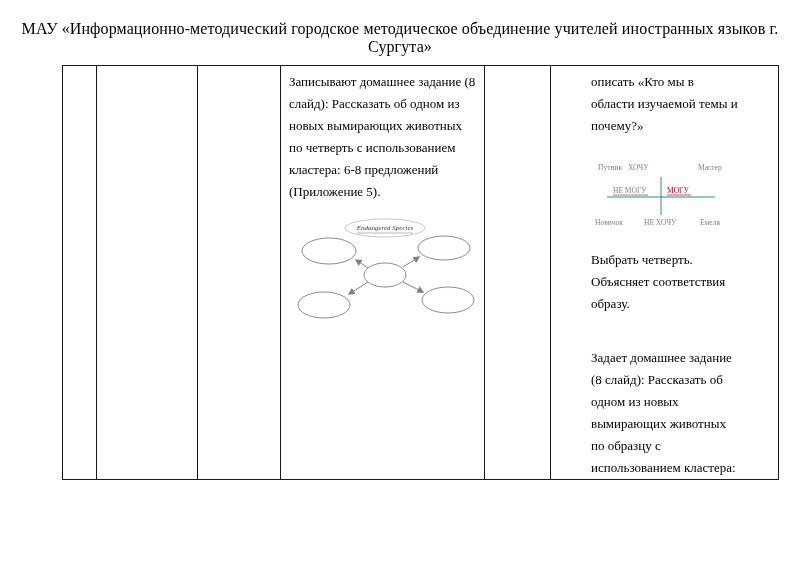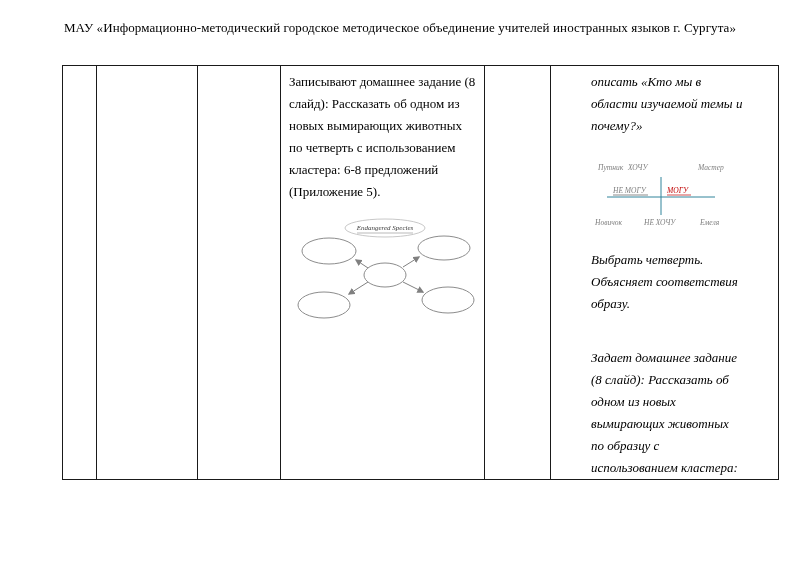--- a/index.html
+++ b/index.html
@@ -7,36 +7,36 @@
     width: 800px; height: 566px;
     background: #ffffff;
     position: relative;
     font-family: "Liberation Serif", serif;
     color: #000;
     overflow: hidden;
   }
   .header {
     position: absolute; top: 20px; left: 0;
     width: 800px; text-align: center;
-    font-size: 13px; letter-spacing: 0.1px;
+    font-size: 16px; letter-spacing: 0.1px;
   }
   table.lesson {
     position: absolute; left: 62px; top: 65px;
     border-collapse: collapse; table-layout: fixed; border-radius: 17px;
   }
   table.lesson td {
     border: 1px solid #1a1a1a;
     vertical-align: top;
     padding: 0;
     height: 413px;
   }
   .c1 { width: 33px; } .c2 { width: 100px; } .c3 { width: 82px; }
   .c4 { width: 203px; } .c5 { width: 65px; } .c6 { width: 227px; }
   .cell-inner { padding: 5px 0 0 8px; }
-  .c6-inner { padding: 5px 24px 0 40px; font-style: italic; }
+  .c6-inner { padding: 5px 24px 0 40px; }
   .para { font-size: 13px; line-height: 22px; }
   .c4 .para { width: 194px; }
   .cluster { display: block; margin: 14px auto 0 auto; }
   .quadrant { display: block; margin: 16px 0 0 0; }
   .mid-para { margin-top: 14px; }
   .hw-para { margin-top: 32px; }
 </style>
 </head>
 <body>
 

